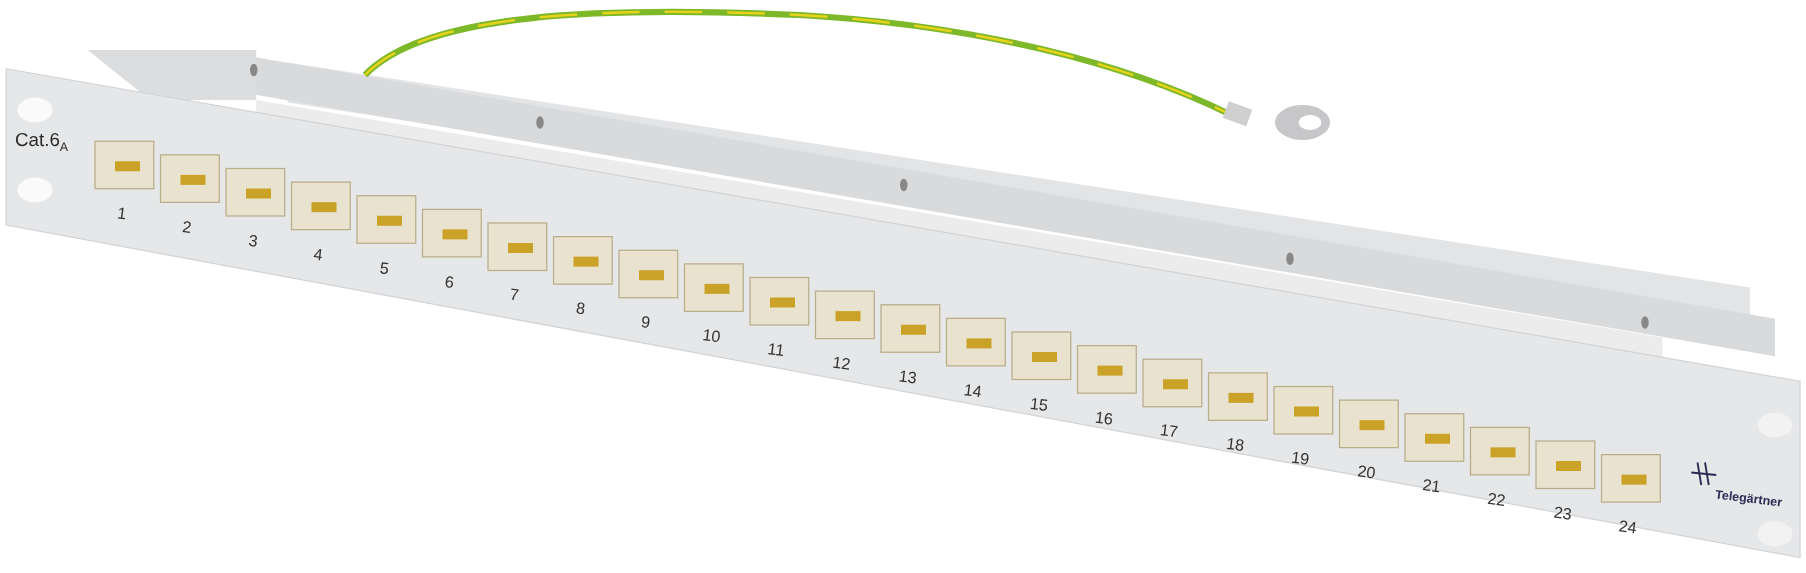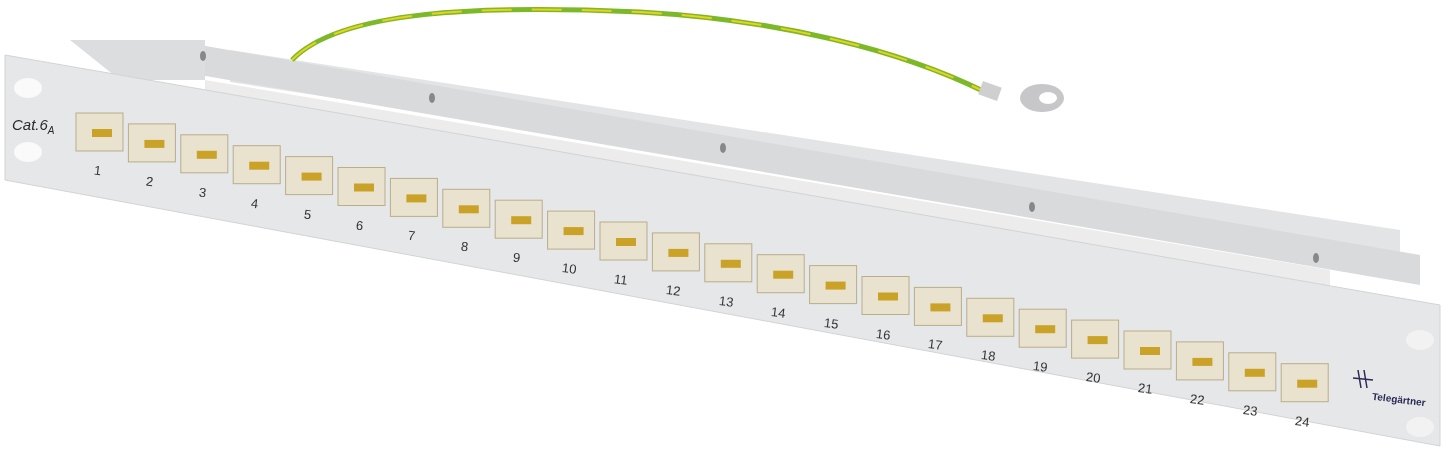--- a/index.html
+++ b/index.html
@@ -1,19 +1,19 @@
 <!DOCTYPE html>
 <html><head>
 <meta charset="utf-8">
 <style>
   html,body{margin:0;padding:0;background:#ffffff;}
   body{width:1445px;height:458px;overflow:hidden;position:relative;font-family:"Liberation Sans",sans-serif;}
   #scene{position:absolute;left:0;top:0;width:1445px;height:458px;}
   .lbl{position:absolute;font-size:13px;color:#333;transform:rotate(7deg);transform-origin:center;}
-  .cat{position:absolute;left:12px;top:116px;font-size:15px;color:#2a2a2a;font-style:italic;}
+  .cat{position:absolute;left:12px;top:104px;font-size:15px;color:#2a2a2a;}
   .cat sub{font-size:10px;}
   .brand{position:absolute;left:1372px;top:394px;font-size:10px;color:#2b2b55;transform:rotate(7deg);font-weight:bold;}
 </style>
 </head>
 <body>
 
 <div id="scene">
   <svg width="1445" height="458" viewBox="0 0 1445 458">
 
     <polygon points="230,50 1400,230 1400,262 230,82" fill="#e3e4e6"></polygon>

